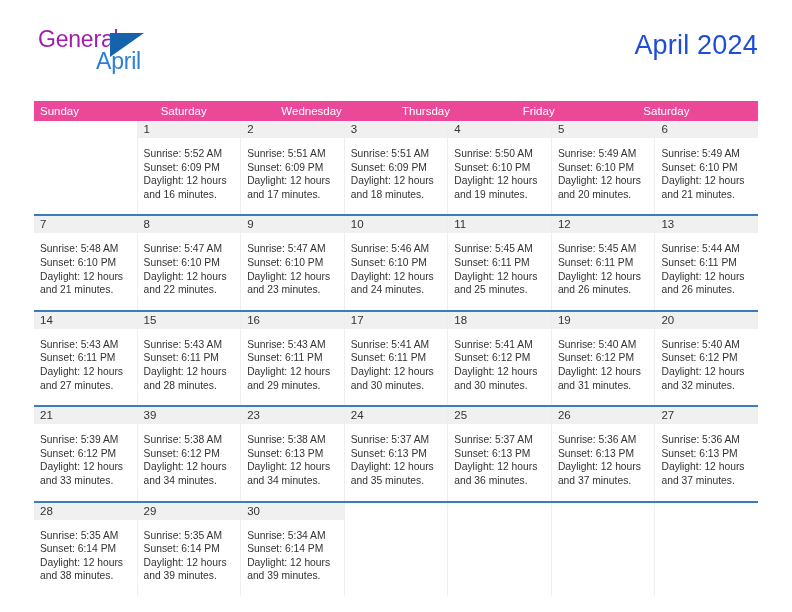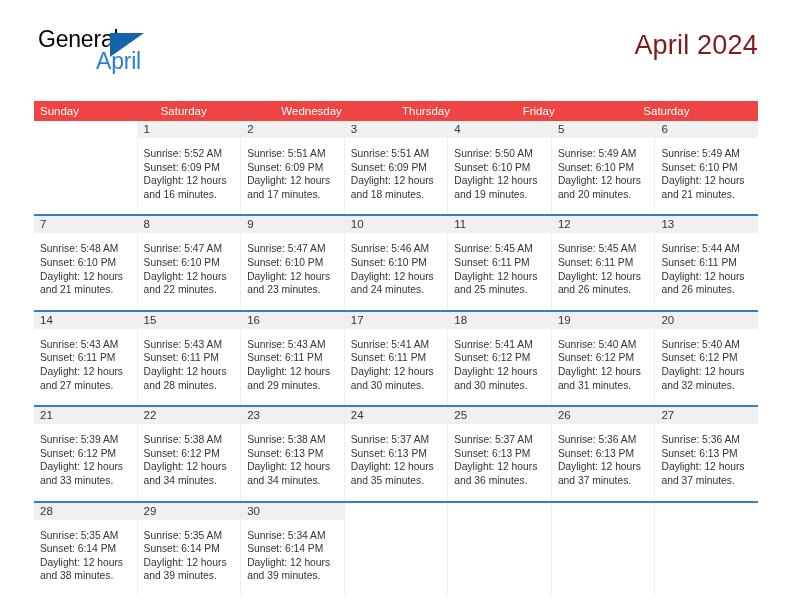--- a/index.html
+++ b/index.html
@@ -11,45 +11,45 @@
   }
   .page { position: relative; width: 792px; height: 612px; padding: 0 34px; }
 
   
   .topbar {
     display: flex; align-items: flex-start; justify-content: space-between;
     padding-top: 26px;
   }
   .logo { position: relative; width: 140px; height: 56px; padding-left: 4px; }
   .logo-general {
-    font-size: 23px; color: #000000; letter-spacing: -0.2px;
+    font-size: 23px; color: #a21caf; letter-spacing: -0.2px;
     line-height: 26px; display: block;
   }
   .logo-blue {
     font-size: 23px; color: #2a7fd4; letter-spacing: -0.2px;
     line-height: 24px; display: block; padding-left: 58px; margin-top: -3px;
   }
   .logo-tri {
     position: absolute; left: 76px; top: 7px;
     width: 0; height: 0;
     border-left: 34px solid #1463ab;
     border-bottom: 24px solid transparent;
   }
   .titles { text-align: right; padding-top: 2px; }
   .cal-title {
-    font-size: 27px; color: #7f1d1d; font-weight: normal; line-height: 34px;
+    font-size: 27px; color: #1d4ed8; font-weight: normal; line-height: 34px;
     letter-spacing: 0.2px;
   }
   .cal-sub {
     font-size: 14.5px; color: #333333; line-height: 20px; margin-top: 7px;
   }
 
   
   .calendar { margin-top: 19px; width: 724px; }
-  .weekdays { display: flex; background: #ef4444; height: 20px; }
+  .weekdays { display: flex; background: #ec4899; height: 20px; }
   .weekday {
     flex: 1 1 0; color: #ffffff; font-size: 11.5px; line-height: 20px;
     padding-left: 6px; white-space: nowrap;
   }
 
   .week { display: flex; border-top: 2px solid #3a7cc0; }
   .week:first-of-type { border-top: none; }
   .day {
     flex: 1 1 0; width: 103.4px; min-width: 0;
     border-left: 1px solid #eceff1;
@@ -290,21 +290,21 @@
           <div class="day">
             <div class="day-num">21</div>
             <div class="day-lines">
               <div class="day-line">Sunrise: 5:39 AM</div>
               <div class="day-line">Sunset: 6:12 PM</div>
               <div class="day-line">Daylight: 12 hours</div>
               <div class="day-line">and 33 minutes.</div>
             </div>
           </div>
           <div class="day">
-            <div class="day-num">22</div>
+            <div class="day-num">39</div>
             <div class="day-lines">
               <div class="day-line">Sunrise: 5:38 AM</div>
               <div class="day-line">Sunset: 6:12 PM</div>
               <div class="day-line">Daylight: 12 hours</div>
               <div class="day-line">and 34 minutes.</div>
             </div>
           </div>
           <div class="day">
             <div class="day-num">23</div>
             <div class="day-lines">

